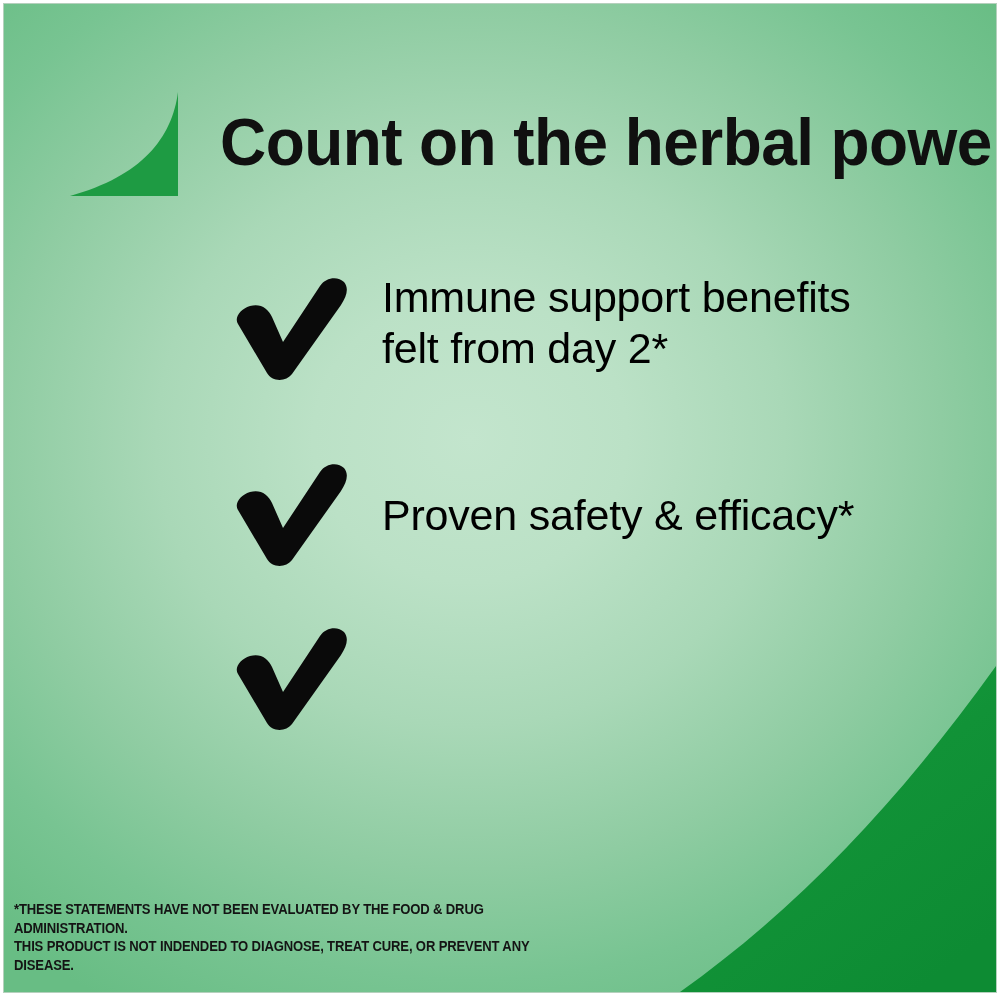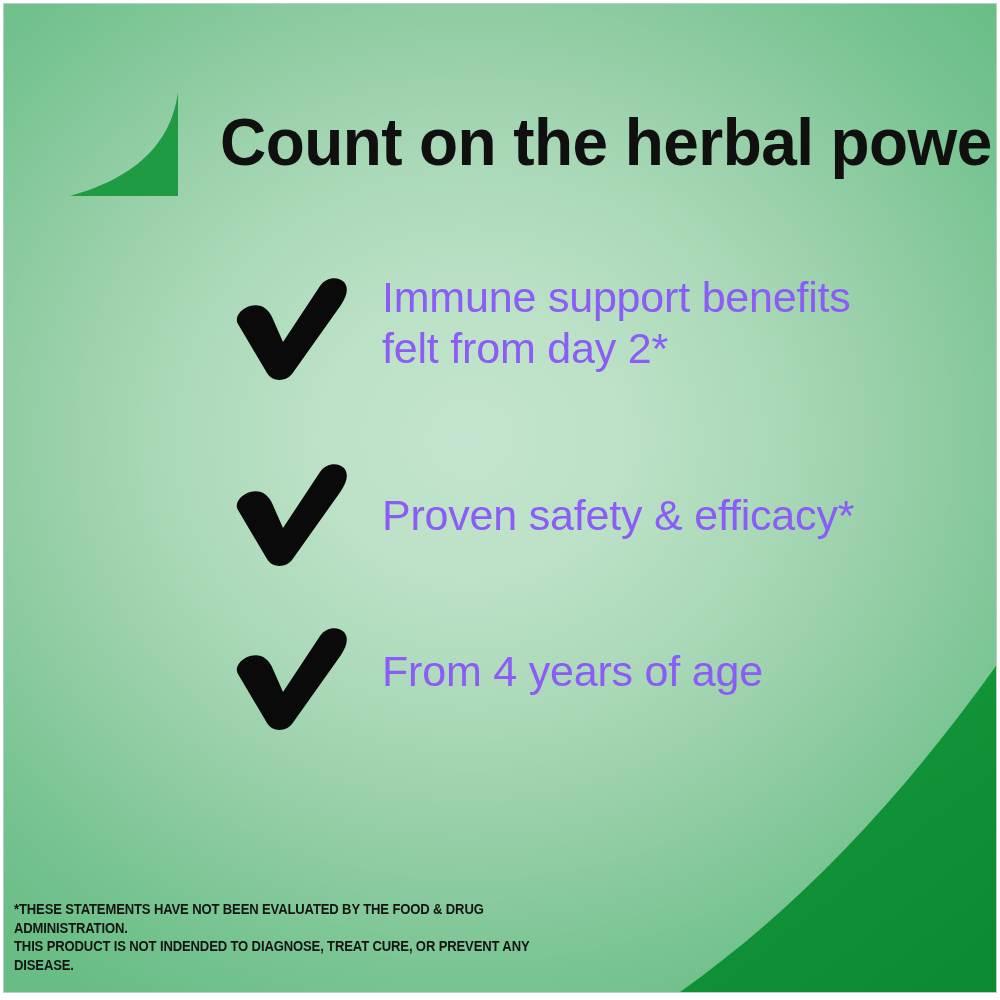--- a/index.html
+++ b/index.html
@@ -104,21 +104,21 @@
   }
 
   .bullet-text {
     position: absolute;
     left: 154px;
     top: 6px;
     width: 560px;
     font-size: 43px;
     font-weight: normal;
     line-height: 51px;
-    color: #8b5cf6;
+    color: #000000;
     letter-spacing: -0.2px;
     white-space: pre-line;
   }
   .bullet-row.r1 .bullet-text { top: 38px; }
   .bullet-row.r2 .bullet-text { top: 30px; }
 
   
   .disclaimer {
     position: absolute;
     left: 10px;
@@ -202,21 +202,20 @@
                    C 6 44, 12 35, 22 32
                    C 32 29, 40 34, 44 43
                    L 55 68
                    L 92 12
                    C 98 3, 110 2, 116 8
                    C 121 14, 119 22, 113 31
                    L 64 100
                    C 58 108, 44 108, 39 99
                    Z" fill="#0a0a0a"></path>
         </svg>
-        <div class="bullet-text">From 4 years of age</div>
       </div>
 
     </div>
 
     <div class="disclaimer">*THESE STATEMENTS HAVE NOT BEEN EVALUATED BY THE FOOD &amp; DRUG ADMINISTRATION.
 THIS PRODUCT IS NOT INDENDED TO DIAGNOSE, TREAT CURE, OR PREVENT ANY DISEASE.</div>
 
   </div>
 </div>
 

